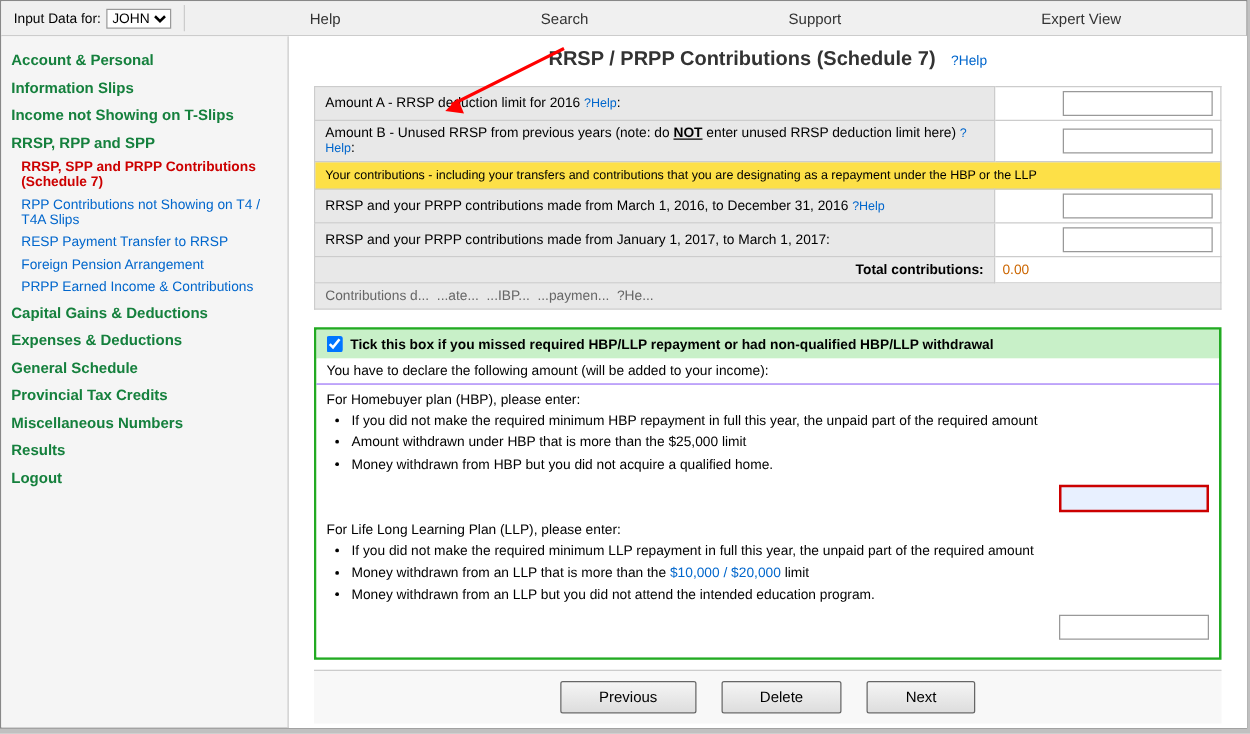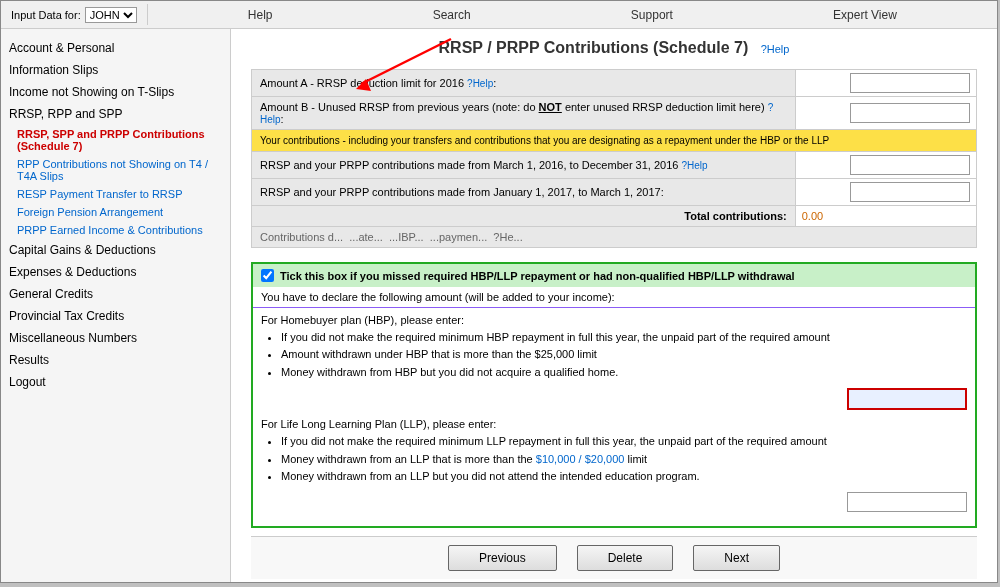--- a/index.html
+++ b/index.html
@@ -62,22 +62,22 @@
       width: 230px;
       min-width: 230px;
       background: #f5f5f5;
       border-right: 1px solid #ccc;
       padding: 8px 0;
       overflow-y: auto;
       font-size: 12px;
     }
     .sidebar-section {
       padding: 4px 8px;
-      font-weight: normal;
-      color: #000000;
+      font-weight: bold;
+      color: #15803d;
       cursor: pointer;
     }
     .sidebar-item {
       padding: 3px 8px 3px 16px;
       color: #0066cc;
       cursor: pointer;
       font-size: 11px;
     }
     .sidebar-item.active {
       color: #cc0000;
@@ -269,21 +269,21 @@
       <div class="sidebar-section">Information Slips</div>
       <div class="sidebar-section">Income not Showing on T-Slips</div>
       <div class="sidebar-section">RRSP, RPP and SPP</div>
       <div class="sidebar-item active">RRSP, SPP and PRPP Contributions (Schedule 7)</div>
       <div class="sidebar-item">RPP Contributions not Showing on T4 / T4A Slips</div>
       <div class="sidebar-item">RESP Payment Transfer to RRSP</div>
       <div class="sidebar-item">Foreign Pension Arrangement</div>
       <div class="sidebar-item">PRPP Earned Income &amp; Contributions</div>
       <div class="sidebar-section">Capital Gains &amp; Deductions</div>
       <div class="sidebar-section">Expenses &amp; Deductions</div>
-      <div class="sidebar-section">General Credits</div>
+      <div class="sidebar-section">General Schedule</div>
       <div class="sidebar-section">Provincial Tax Credits</div>
       <div class="sidebar-section">Miscellaneous Numbers</div>
       <div class="sidebar-section">Results</div>
       <div class="sidebar-section">Logout</div>
     </div>
 
     <div class="content-area">
 
       <div style="position:relative; margin-bottom:0;">
         <svg style="position:absolute; top:-5px; left:60px; z-index:10; pointer-events:none;" width="160" height="60">

